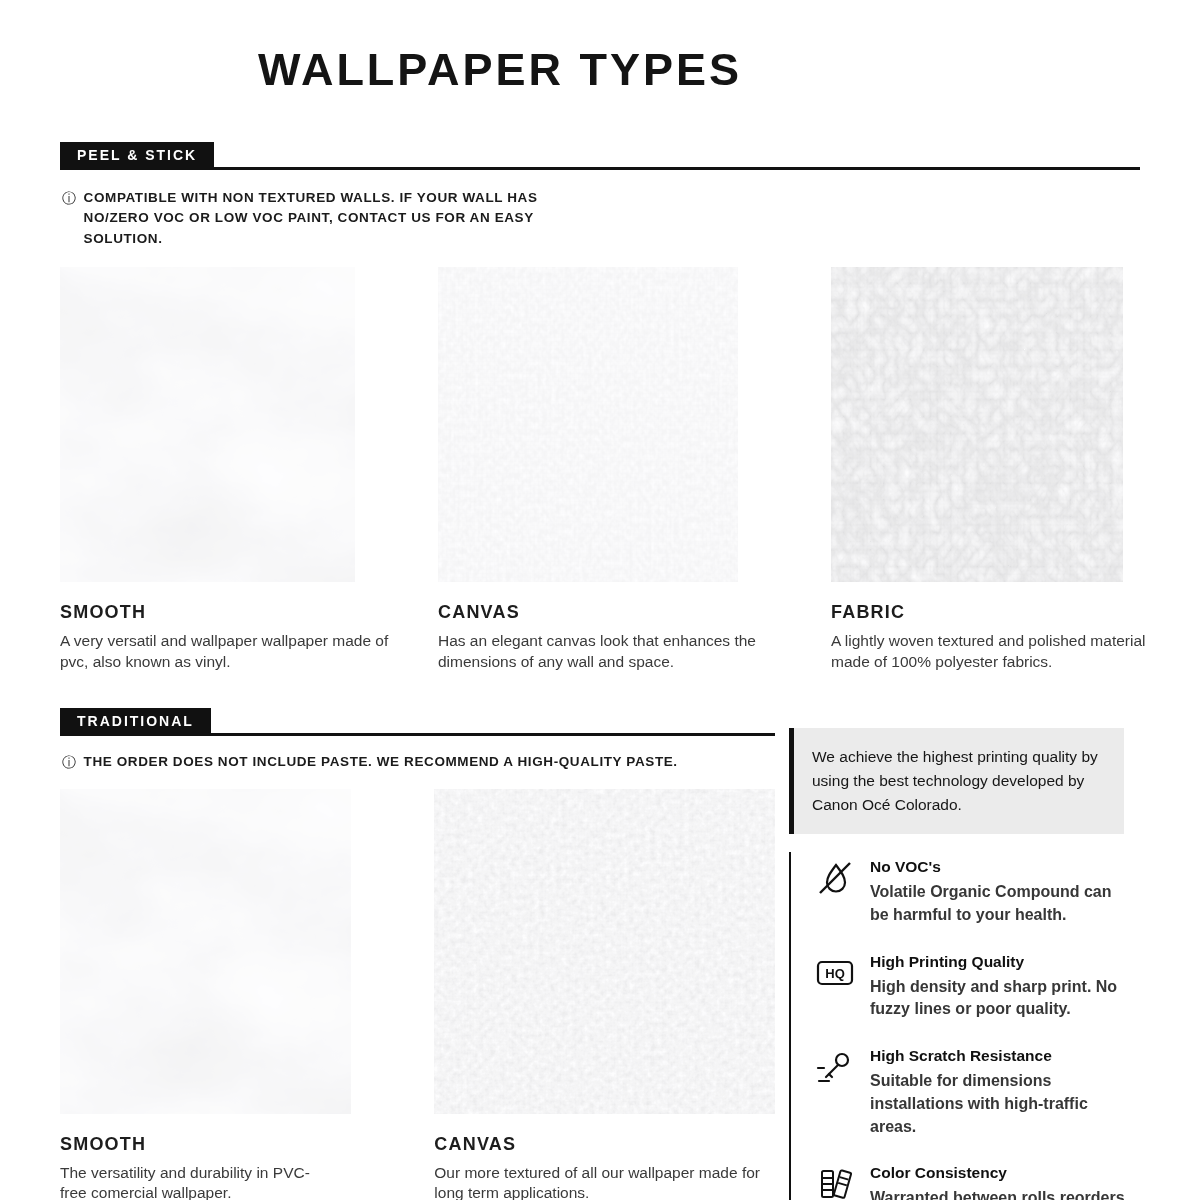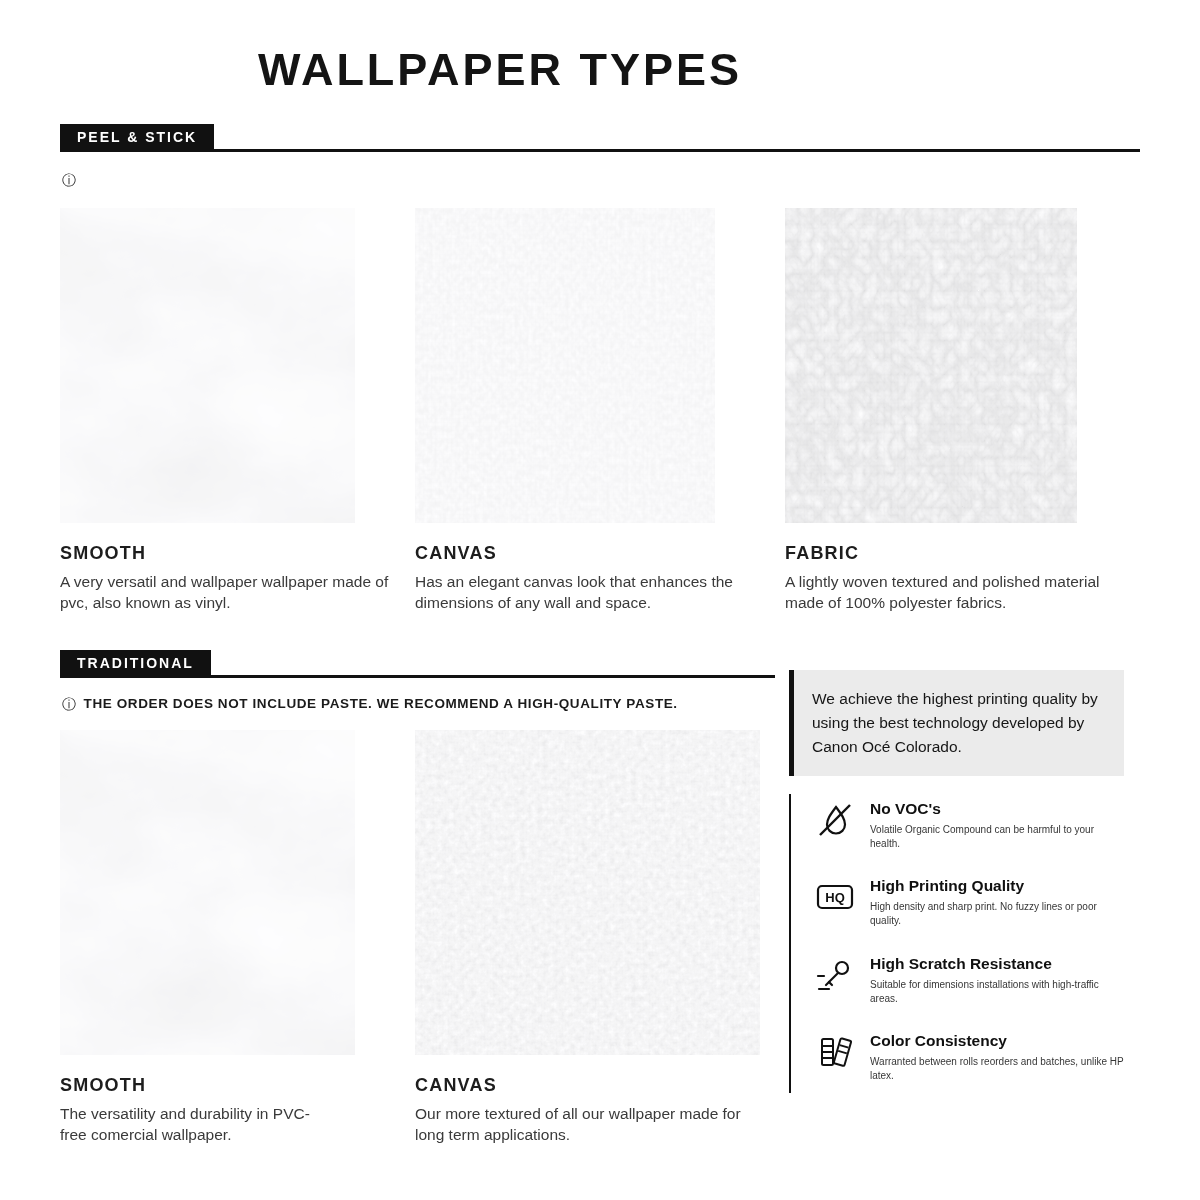--- a/index.html
+++ b/index.html
@@ -12,35 +12,35 @@
   .page{width:1200px;height:1200px;position:relative;}
 
   
   .page-title{
     margin:44px 0 0 60px;width:880px;text-align:center;
     font-size:45px;font-weight:700;letter-spacing:3px;color:#141414;
   }
 
   
   .section-header{border-bottom:3px solid #111;font-size:0;}
-  .sh-top{margin:28px 60px 0 60px;}
+  .sh-top{margin:46px 60px 0 60px;}
   .badge{
     display:inline-block;background:#111;color:#fff;
     font-size:14px;font-weight:700;letter-spacing:2px;
     padding:5px 17px 4px 17px;vertical-align:bottom;
   }
 
   
   .note{display:flex;gap:7px;margin:18px 0 0 62px;
     font-size:13.5px;font-weight:600;letter-spacing:.6px;color:#1b1b1b;line-height:1.5;}
   .note .info-icon{font-size:14px;font-weight:400;line-height:1.45;}
   .note-wrap{max-width:520px;}
 
   
-  .swatch-row{display:flex;margin:18px 0 0 60px;}
+  .swatch-row{display:flex;margin:18px 0 0 60px;gap:23px;}
   .col{display:block;}
   .col-a{width:295px;margin-right:60px;}
   .col-b{width:300px;margin-right:70px;}
   .col-c{width:292px;}
   .col-d{width:295px;margin-right:60px;}
   .col-e{width:345px;}
 
   .swatch{position:relative;height:315px;overflow:hidden;}
   .swatch-tall{height:325px;}
   .sw-smooth{background:#fcfcfc;}
@@ -77,21 +77,21 @@
     margin-top:20px;background:#ebebeb;border-left:5px solid #111;
     padding:17px 18px 17px 18px;font-size:15.5px;line-height:1.55;color:#161616;
     box-sizing:border-box;
   }
   .features{border-left:2px solid #111;margin-top:18px;padding:6px 0 10px 24px;
     display:flex;flex-direction:column;gap:26px;}
   .feature{display:flex;gap:15px;align-items:flex-start;}
   .feature-icon{width:40px;height:40px;flex:0 0 40px;}
   .feature-icon svg{width:40px;height:40px;display:block;}
   .feature-title{font-size:15.5px;font-weight:700;color:#101010;margin:0;}
-  .feature-desc{margin:5px 0 0 0;font-size:10px;line-height:1.42;color:#373737;width:255px;}
+  .feature-desc{margin:5px 0 0 0;font-size:16px;line-height:1.42;color:#373737;width:255px;font-weight:bold;}
 </style>
 </head>
 <body>
 
 <svg width="0" height="0" style="position:absolute" aria-hidden="true">
   <defs>
     <filter id="tex-smooth" x="-2%" y="-2%" width="104%" height="104%">
       <feTurbulence type="fractalNoise" baseFrequency="0.005 0.008" numOctaves="5" seed="7"></feTurbulence>
       <feColorMatrix type="saturate" values="0"></feColorMatrix>
       <feComponentTransfer>
@@ -138,20 +138,21 @@
 
   <h1 class="page-title">WALLPAPER TYPES</h1>
 
   <section>
     <div class="section-header sh-top">
       <span class="badge">PEEL &amp; STICK</span>
     </div>
 
     <div class="note">
       <span class="info-icon">ⓘ</span>
+      <span class="note-wrap">COMPATIBLE WITH NON TEXTURED WALLS. IF YOUR WALL HAS NO/ZERO VOC OR LOW VOC PAINT, CONTACT US FOR AN EASY SOLUTION.</span>
     </div>
 
     <div class="swatch-row">
       <div class="col col-a">
         <div class="swatch sw-smooth">
           <svg class="tex" preserveAspectRatio="none">
               <rect width="100%" height="100%" filter="url(#tex-smooth)"></rect>
             </svg>
         </div>
         <h3 class="swatch-label">SMOOTH</h3>

